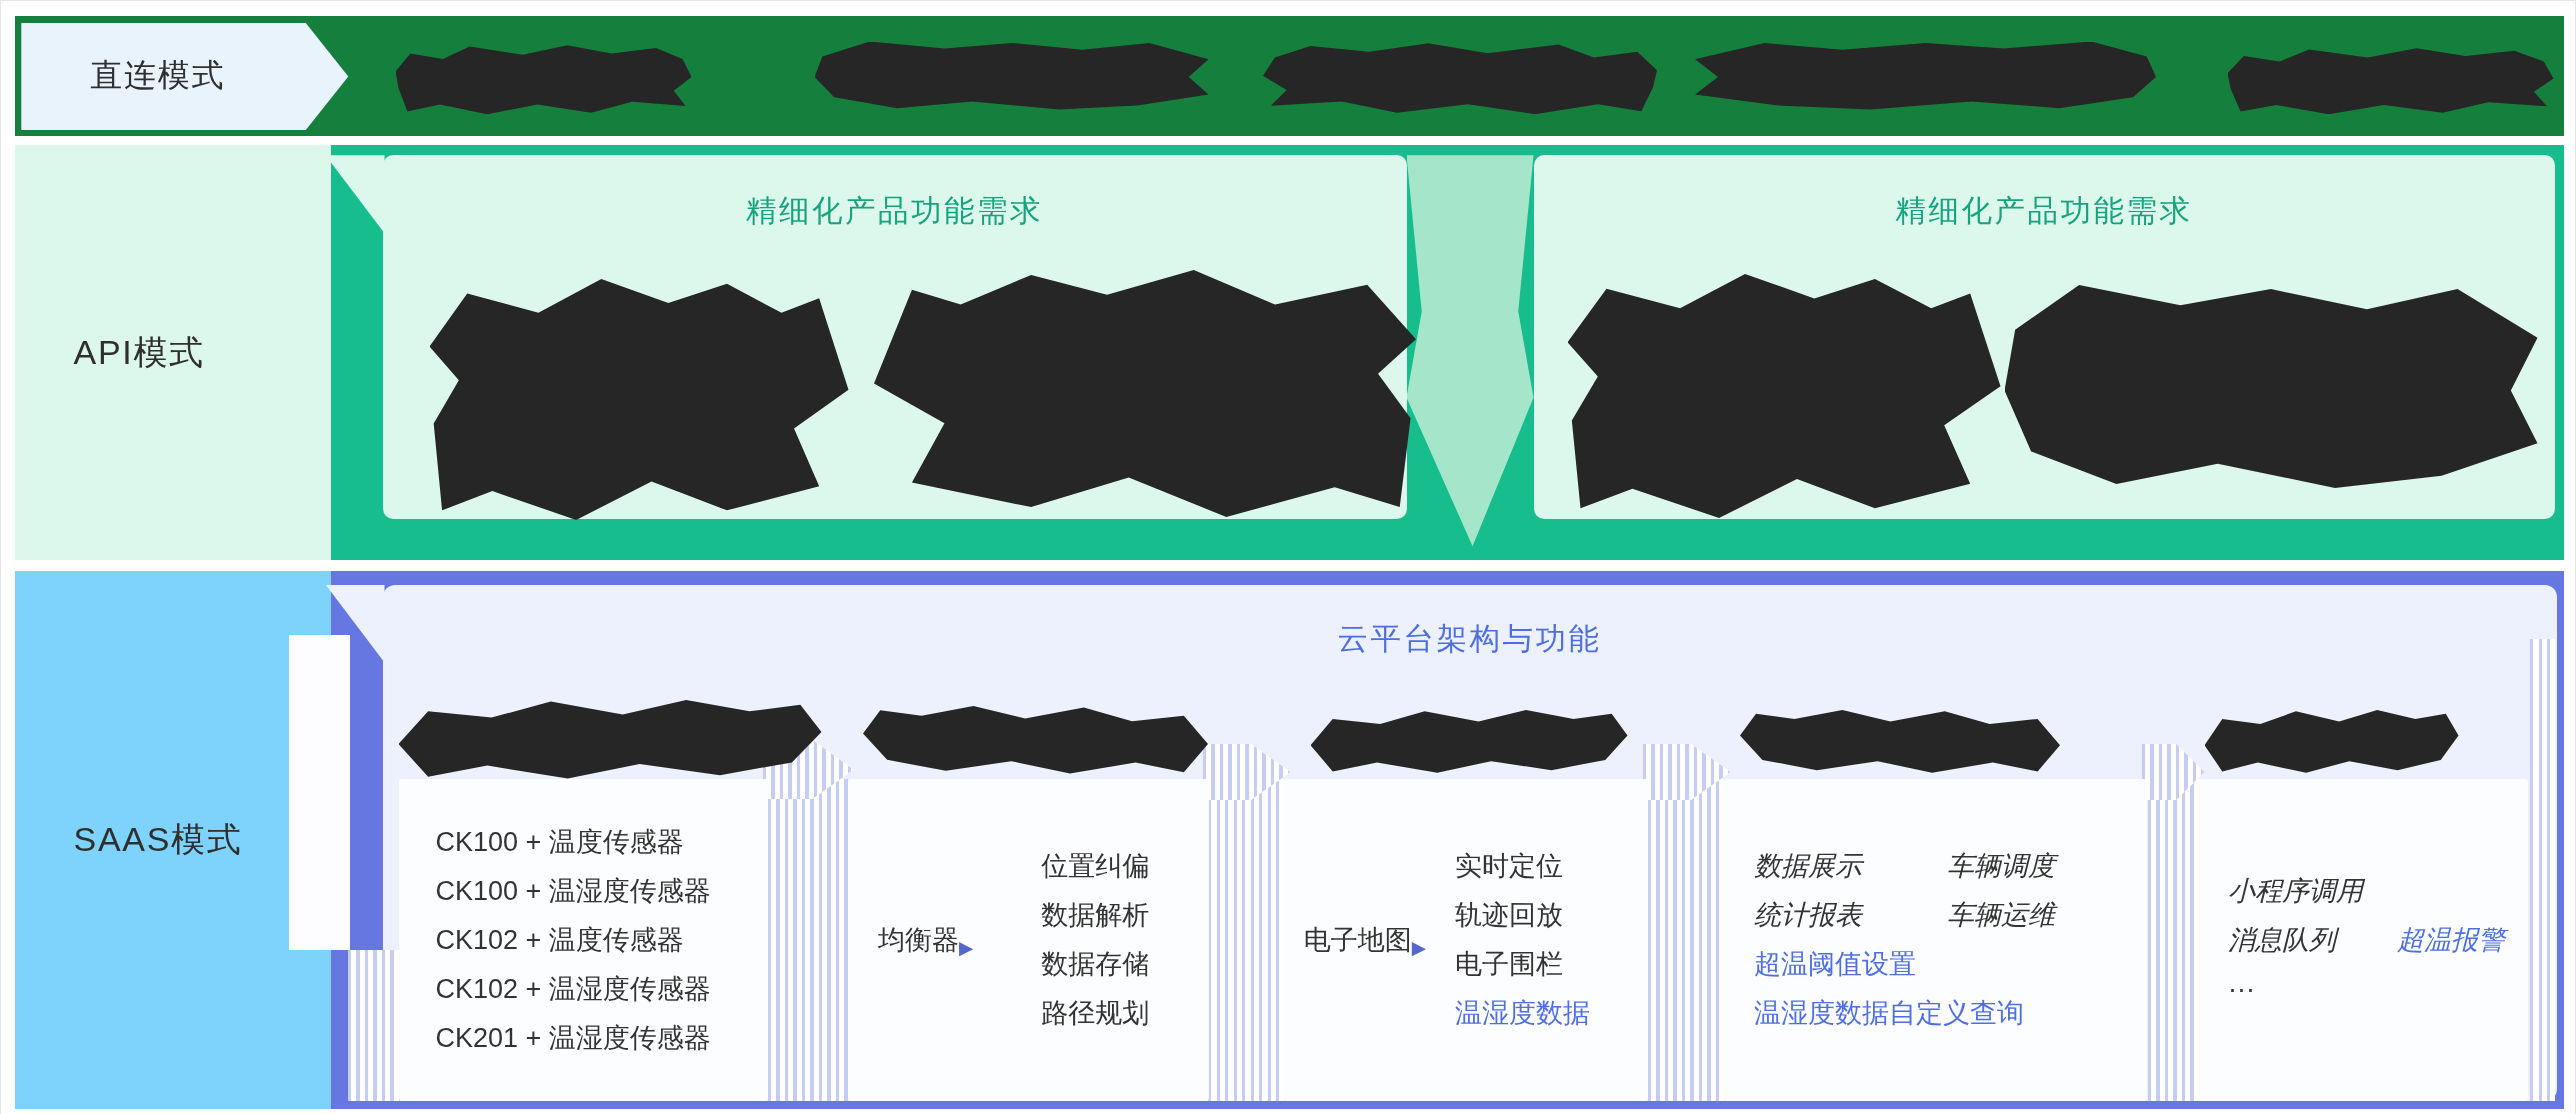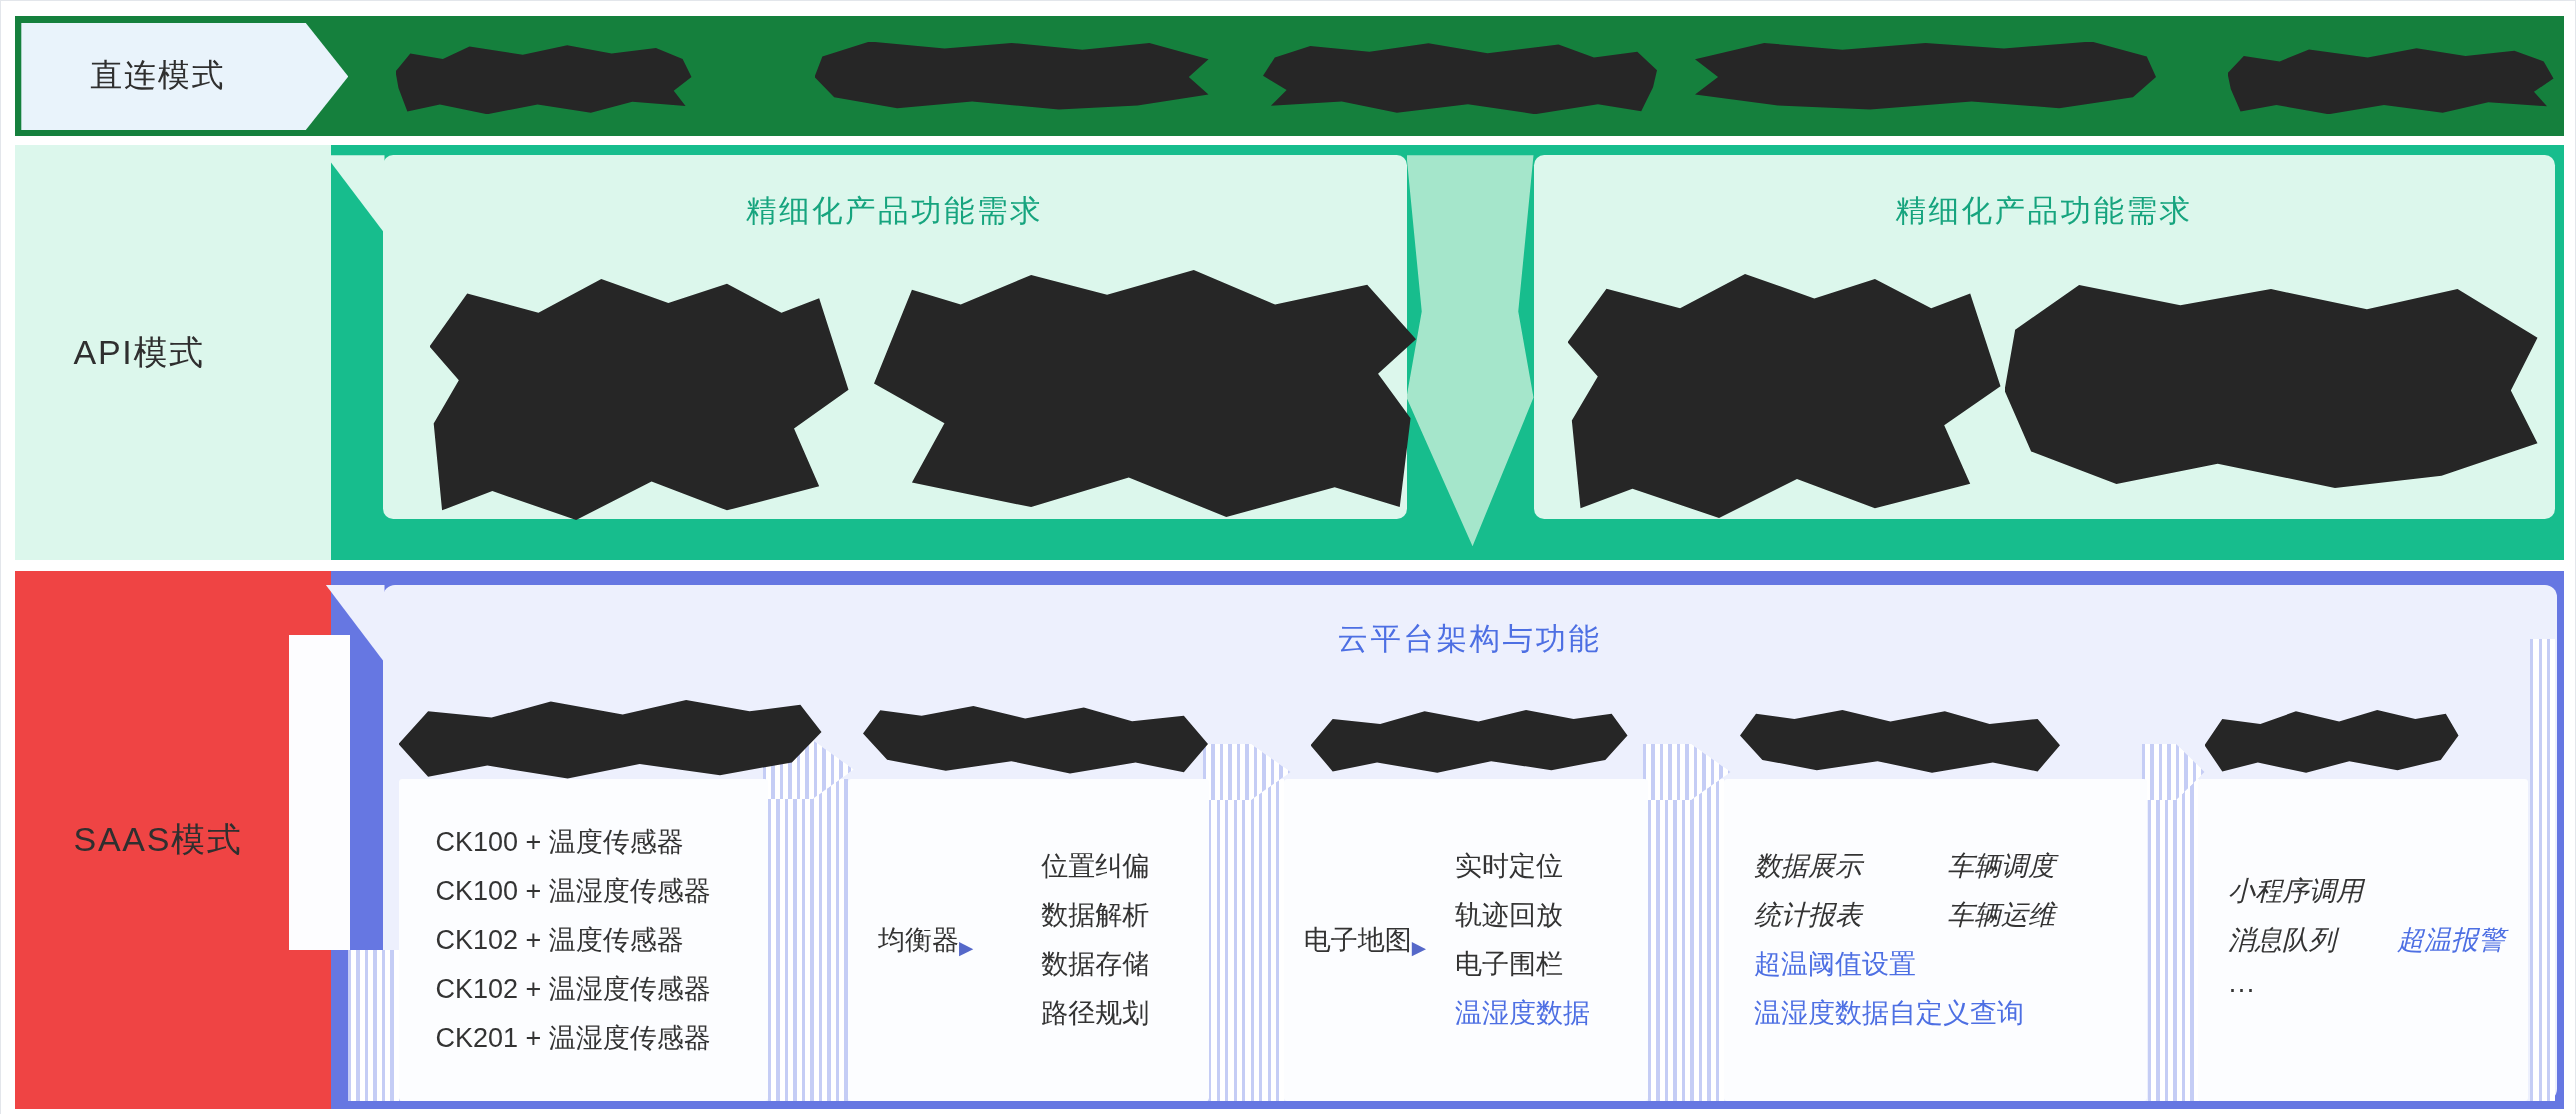--- a/index.html
+++ b/index.html
@@ -19,21 +19,21 @@
     clip-path:polygon(0 0,87% 0,100% 50%,87% 100%,0 100%);
     display:flex;align-items:center;padding-left:69px;box-sizing:border-box;
     font-size:32px;color:#2f2f2f;letter-spacing:1.7px;
   }
   .mode-panel{
     position:absolute;left:0;top:0;bottom:0;width:316px;
     display:flex;align-items:center;padding-left:59px;box-sizing:border-box;
     font-size:34px;color:#2f2f2f;letter-spacing:1.7px;
   }
   .api-panel{background:#DCF7EC;}
-  .saas-panel{background:#ef4444;}
+  .saas-panel{background:#7dd3fc;}
   .wedge{position:absolute;width:59px;height:78px;clip-path:polygon(0 0,100% 0,100% 100%);}
   .api-wedge{left:311px;top:10.2px;background:#DCF7EC;}
   .saas-wedge{left:311px;top:13.5px;background:#EDF0FD;}
 
   
   .api-rect{position:absolute;top:10.2px;height:364px;background:#DCF7EC;border-radius:10.2px;}
   .api-rect-left{left:368px;width:1024px;}
   .api-rect-right{left:1519px;width:1021px;}
   .panel-title{text-align:center;margin-top:36px;font-size:30.5px;letter-spacing:2.5px;}
   .green-title{color:#16A47E;}

